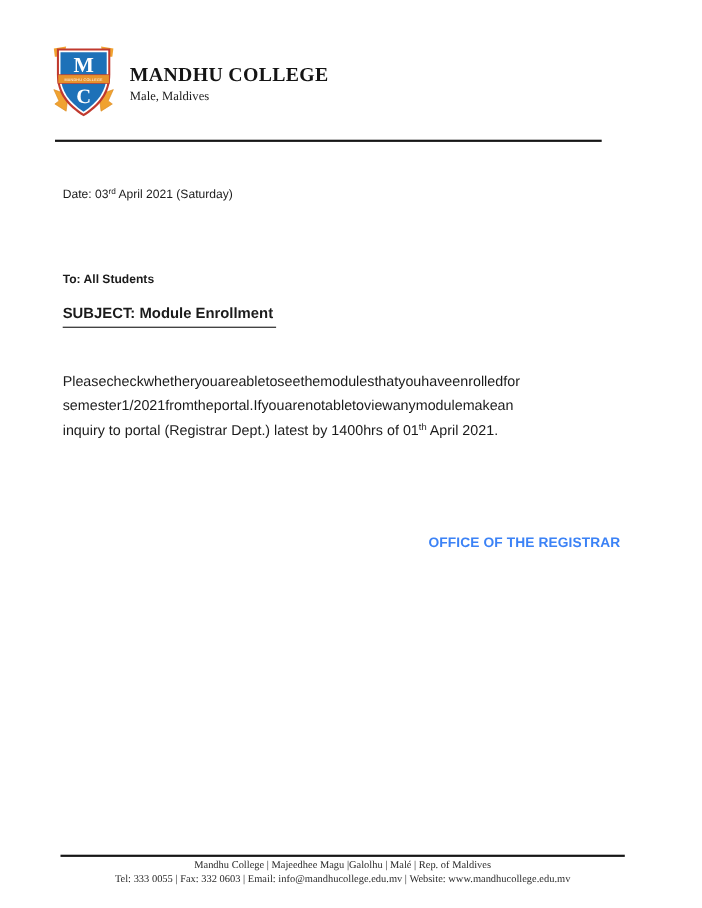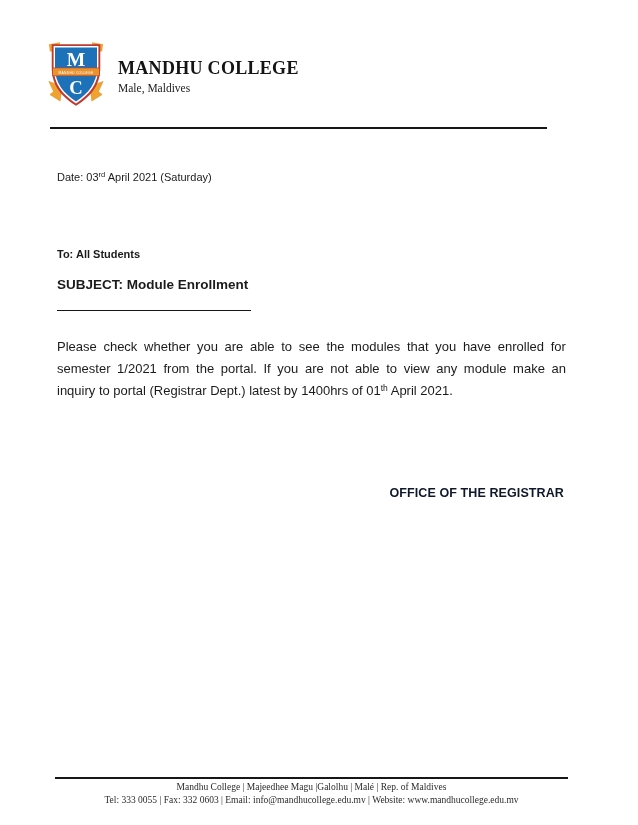--- a/index.html
+++ b/index.html
@@ -35,37 +35,37 @@
   .sup { font-size: 7.5px; position: relative; top: -4px; }
   .sup-body { font-size: 8.5px; position: relative; top: -4.5px; }
 
   .to-line {
     position: absolute; left: 57px; top: 248px;
     font-size: 11px; font-weight: 600;
   }
   .subject-line { position: absolute; left: 57px; top: 277px; font-size: 13.5px; }
   .subject-underline {
     display: inline-block; font-weight: 700;
-    border-bottom: 1.5px solid #161616; padding: 0 3px 18px 0;
+    border-bottom: 1.5px solid #161616; padding: 0 3px 5px 0;
   }
 
   .body-para {
     position: absolute; left: 57px; top: 336px; width: 509px;
     font-size: 13px; color: #1b1b1b;
   }
   .jline {
-    display: flex; justify-content: space-between; flex-wrap: nowrap;
+    display: flex; justify-content: flex-start; flex-wrap: nowrap;
     height: 22px; align-items: baseline; line-height: 22px;
   }
   .lastline { height: 22px; line-height: 22px; text-align: left; }
 
   .signoff {
     position: absolute; left: 57px; top: 486px; width: 507px;
     text-align: right; font-size: 12.5px; font-weight: 700;
-    letter-spacing: 0.1px; color: #0f172a;
+    letter-spacing: 0.1px; color: #3b82f6;
   }
 
   
   .footer-rule {
     position: absolute; left: 55px; top: 777px;
     width: 513px; height: 2px; background: #161616;
   }
   .footer-line {
     position: absolute; left: 55px; width: 513px; text-align: center;
     font-family: "Liberation Serif", serif; font-size: 9.5px; color: #2a2a2a;

